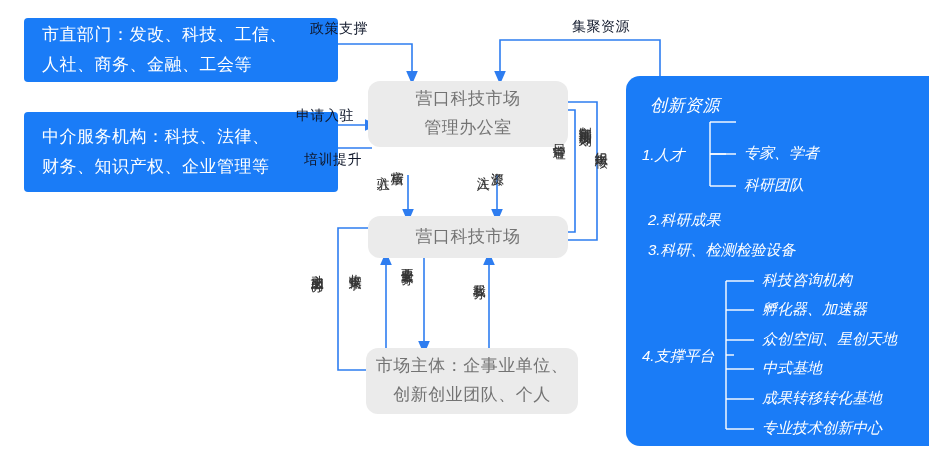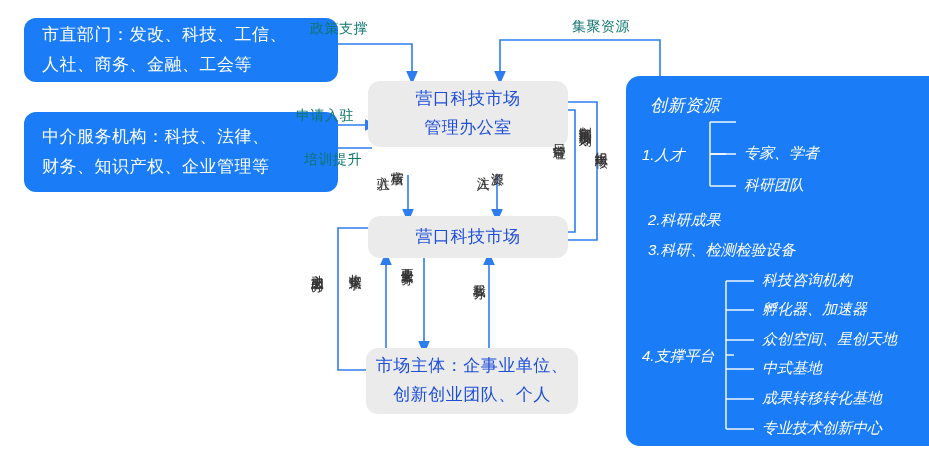--- a/index.html
+++ b/index.html
@@ -1,44 +1,44 @@
 <!DOCTYPE html>
 <html><head>
 <meta charset="utf-8">
 <style>
   html,body{margin:0;padding:0;background:#ffffff;}
   body{font-family:"Liberation Sans","DejaVu Sans",sans-serif;}
   #stage{position:relative;width:929px;height:459px;background:#fff;overflow:hidden;}
   svg.wires{position:absolute;left:0;top:0;width:929px;height:459px;pointer-events:none;}
 
   .blue-box{
-    position:absolute;background:#1a7cf7;border-radius:12px;color:#fff;
+    position:absolute;background:#1a7cf7;border-radius:4px;color:#fff;
     display:flex;flex-direction:column;justify-content:center;
     font-size:17px;line-height:1.75;letter-spacing:.5px;
   }
   .blue-box .ln{white-space:nowrap;}
 
   .gray-box{
-    position:absolute;background:#ebebeb;border-radius:12px;color:#1d4ed8;
+    position:absolute;background:#ebebeb;border-radius:12px;color:#737373;
     display:flex;flex-direction:column;align-items:center;justify-content:center;
     font-size:17px;line-height:1.7;letter-spacing:.5px;
   }
   .gray-box .ln{white-space:nowrap;}
 
   .panel{
     position:absolute;background:#1a7cf7;border-radius:14px;color:#fff;
   }
   .panel-title{position:absolute;left:24px;top:18px;font-size:17px;letter-spacing:.5px;}
 
   .grp{position:absolute;}
   .grp-label{position:absolute;font-size:15px;white-space:nowrap;}
   .grp-item{position:absolute;font-size:15px;white-space:nowrap;}
   .plain-item{position:absolute;font-size:15px;white-space:nowrap;}
 
-  .hlabel{position:absolute;font-size:14px;color:#0f766e;white-space:nowrap;letter-spacing:.5px;}
+  .hlabel{position:absolute;font-size:14px;color:#0f172a;white-space:nowrap;letter-spacing:.5px;}
   .vlabel{
     position:absolute;font-size:13px;color:#333;letter-spacing:1px;
     writing-mode:vertical-rl;text-orientation:upright;white-space:nowrap;line-height:1.05;
   }
 </style>
 </head>
 <body>
 
 <div id="stage">
 

